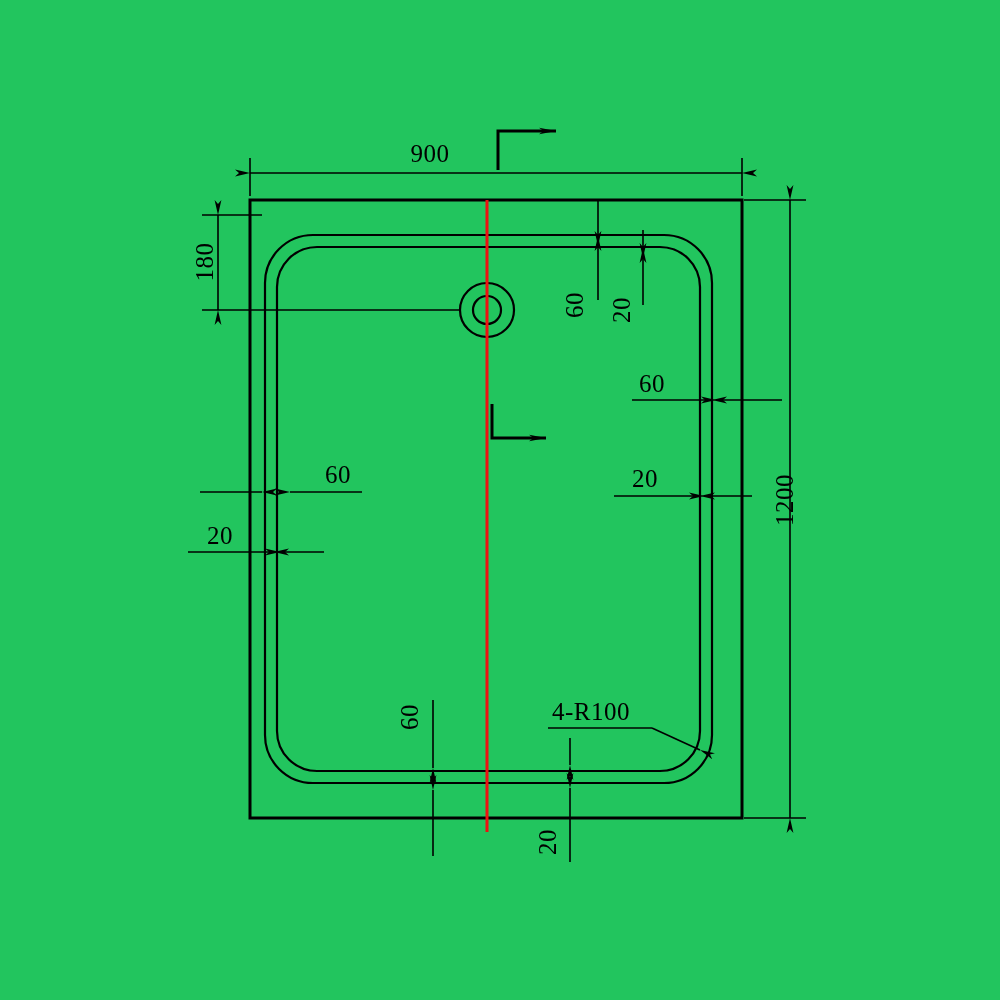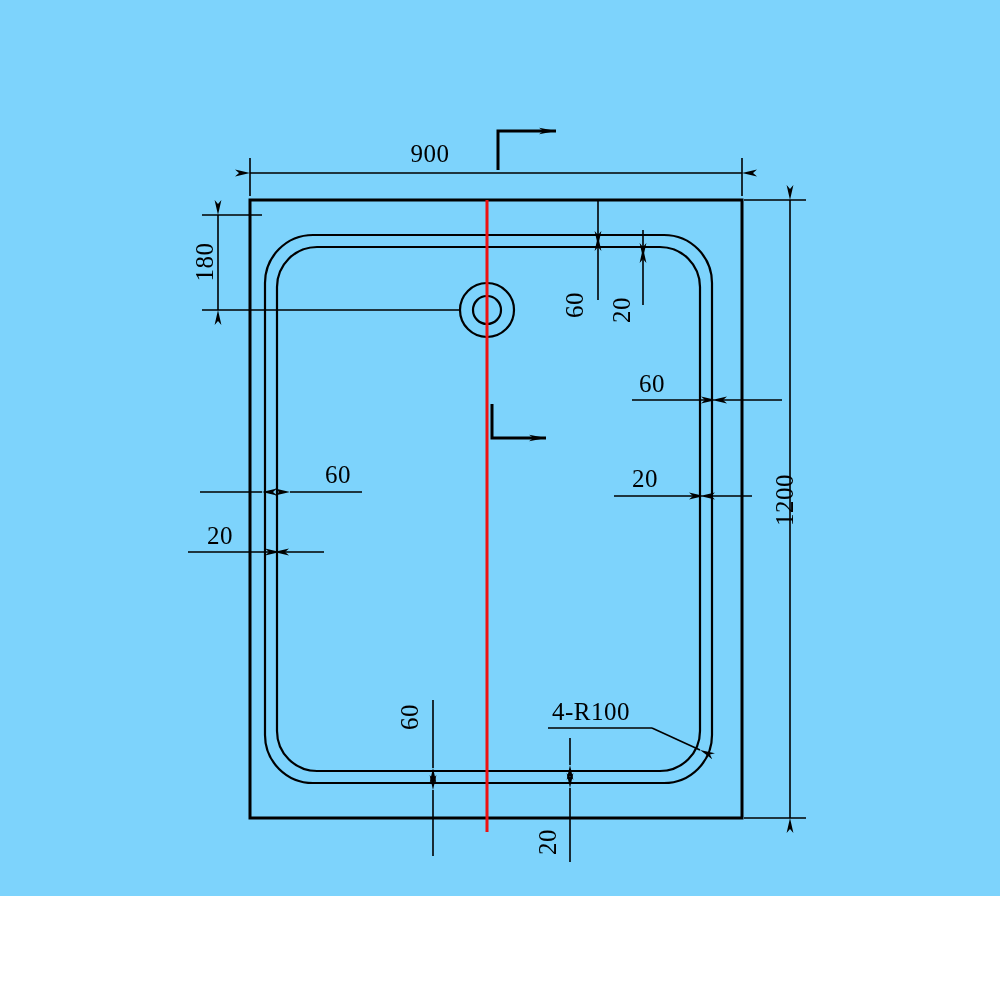--- a/index.html
+++ b/index.html
@@ -9,22 +9,22 @@
   }
   body {
     width: 1000px;
     height: 1000px;
     font-family: "Liberation Sans", sans-serif;
     overflow: hidden;
   }
   #drawing-root {
     position: relative;
     width: 1000px;
-    height: 896px;
-    background: #7dd3fc;
+    height: 1000px;
+    background: #22c55e;
   }
   svg#technical-drawing {
     display: block;
     width: 1000px;
     height: 1000px;
   }
   .dim-text {
     font-family: "Liberation Serif", serif;
     font-size: 25px;
     fill: #000000;

